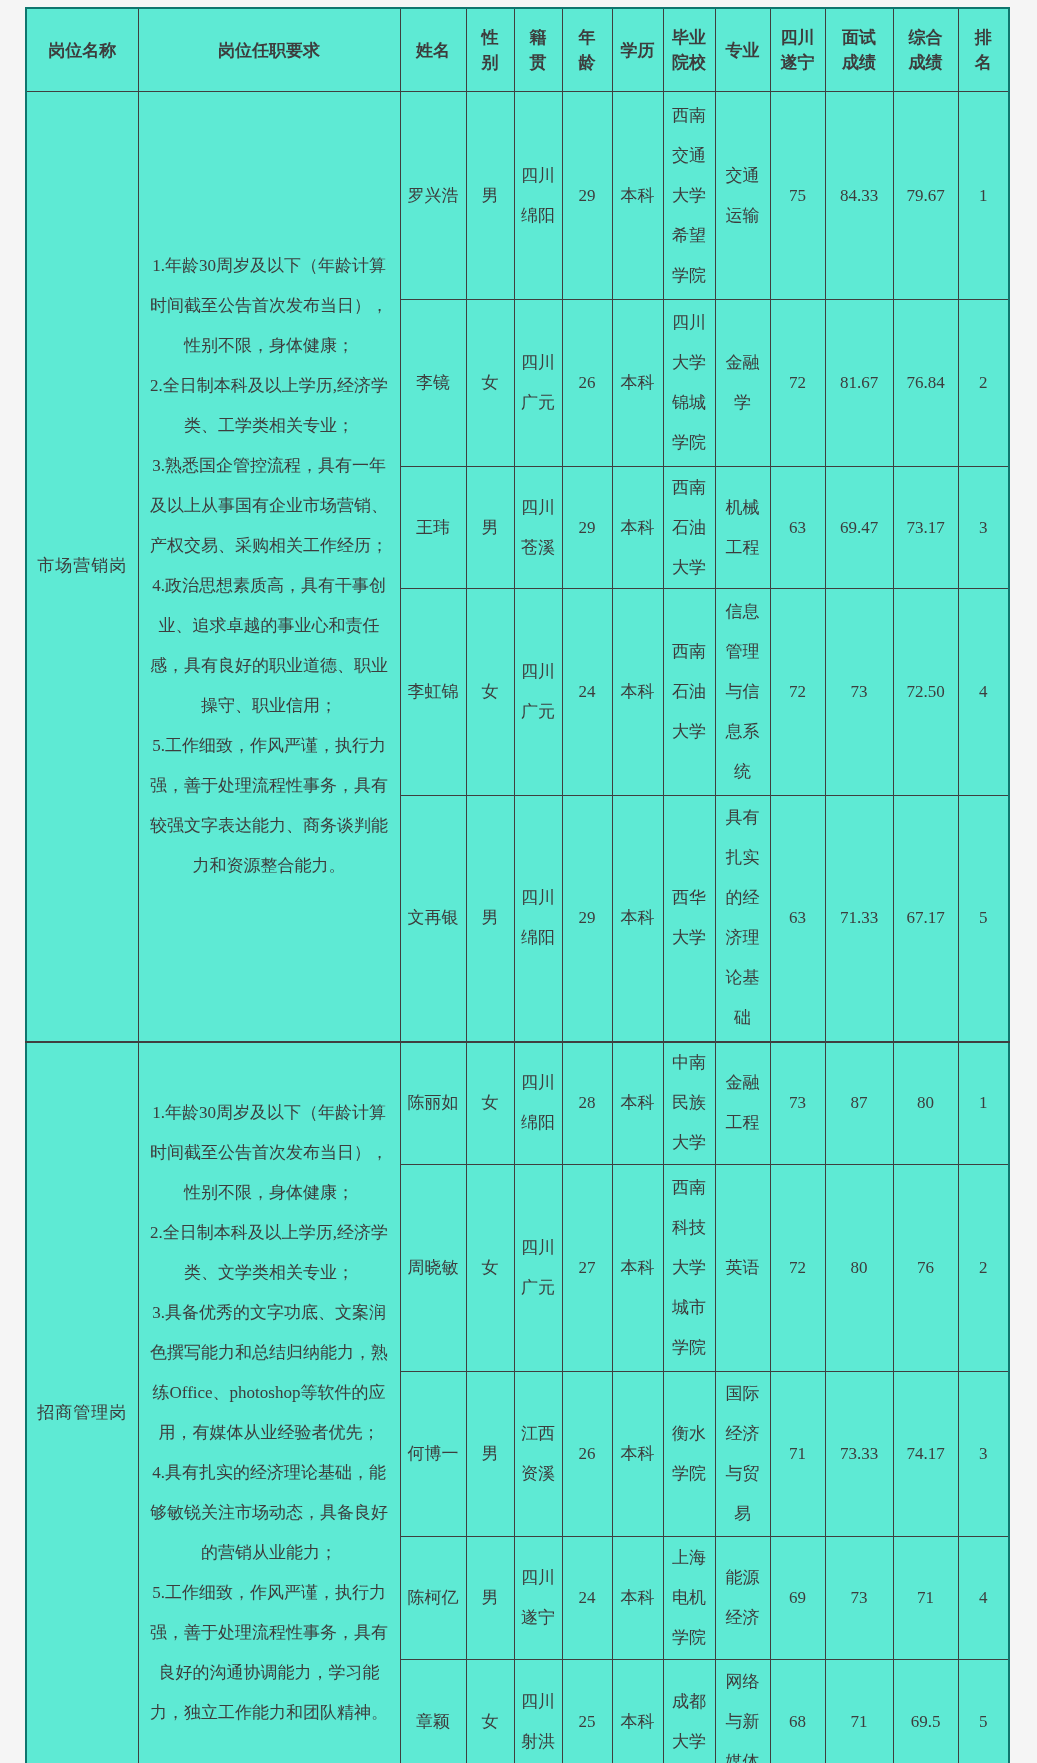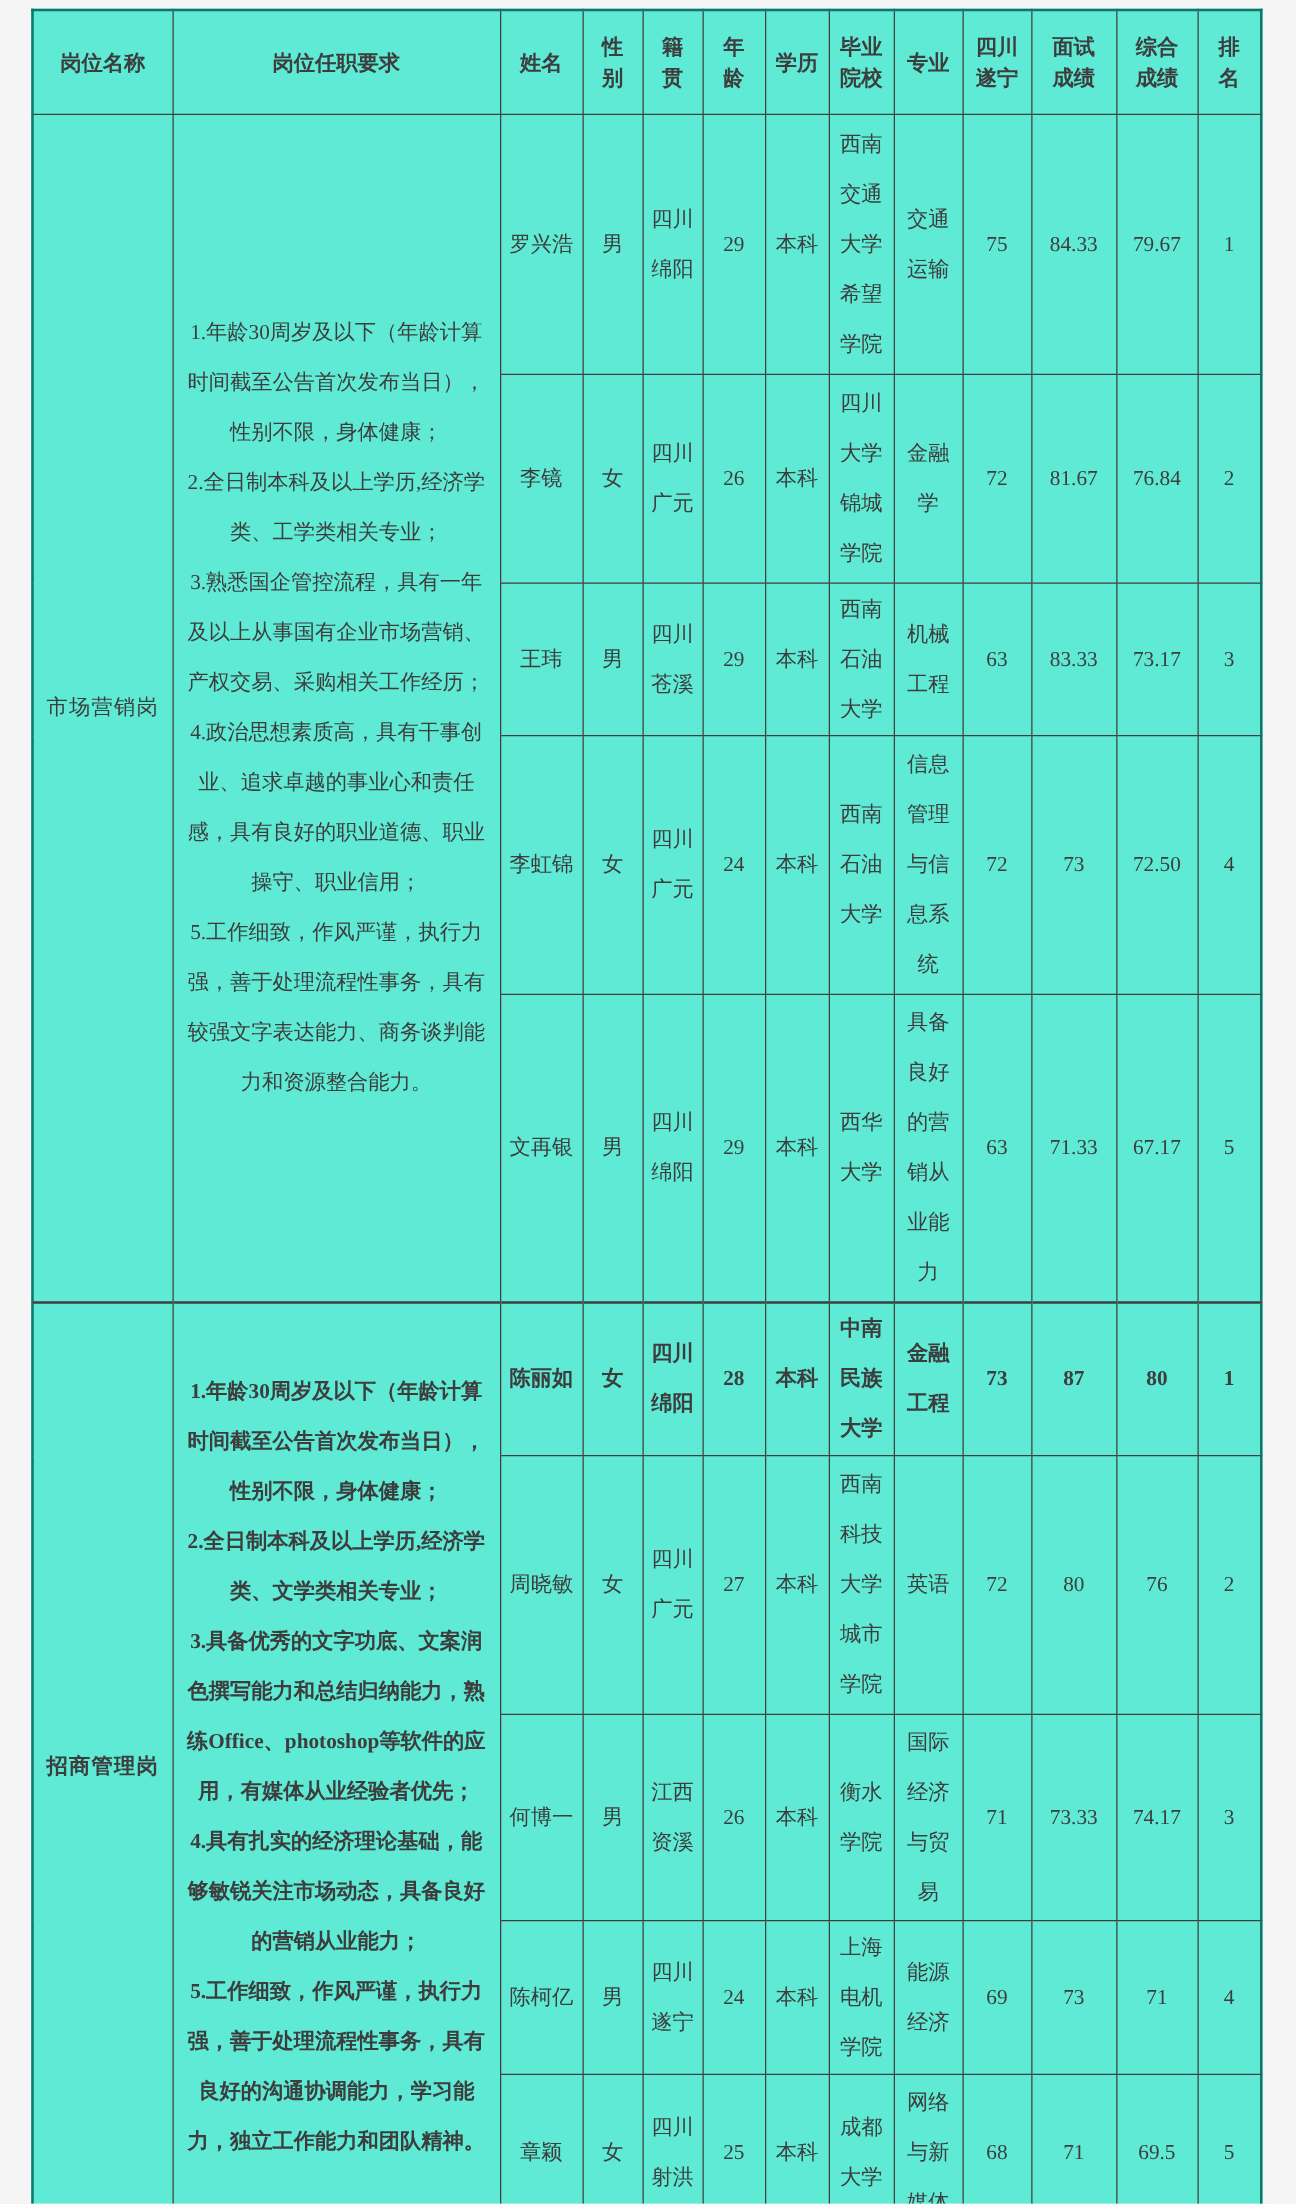--- a/index.html
+++ b/index.html
@@ -51,21 +51,20 @@
     font-size: 17px;
     margin-left: 14px;
   }
   td.pos-cell {
     font-size: 17px;
     letter-spacing: 1px;
     margin-left: 28px;
   }
   tr.group-start td {
     border-top: 2px solid #3f3f3f;
-    font-weight: bold;
   }
 </style>
 </head>
 <body>
 
 <div class="page">
   <table class="score-table">
     <colgroup>
       <col style="width:112px">
         <col style="width:262px">
@@ -133,21 +132,21 @@
     </tr>
     <tr style="height:122px">
       <td>王玮</td>
       <td>男</td>
       <td>四川苍溪</td>
       <td>29</td>
       <td>本科</td>
       <td>西南石油大学</td>
       <td>机械工程</td>
       <td>63</td>
-      <td>83.33</td>
+      <td>69.47</td>
       <td>73.17</td>
       <td>3</td>
     </tr>
     <tr style="height:207px">
       <td>李虹锦</td>
       <td>女</td>
       <td>四川广元</td>
       <td>24</td>
       <td>本科</td>
       <td>西南石油大学</td>
@@ -157,21 +156,21 @@
       <td>72.50</td>
       <td>4</td>
     </tr>
     <tr style="height:246px">
       <td>文再银</td>
       <td>男</td>
       <td>四川绵阳</td>
       <td>29</td>
       <td>本科</td>
       <td>西华大学</td>
-      <td>具备良好的营销从业能力</td>
+      <td>具有扎实的经济理论基础</td>
       <td>63</td>
       <td>71.33</td>
       <td>67.17</td>
       <td>5</td>
     </tr>
 
     <tr class="group-start" style="height:123px">
       <td class="pos-cell" rowspan="5">招商管理岗</td>
       <td class="req-cell" rowspan="5">1.年龄30周岁及以下（年龄计算时间截至公告首次发布当日），性别不限，身体健康；
 2.全日制本科及以上学历,经济学类、文学类相关专业；

